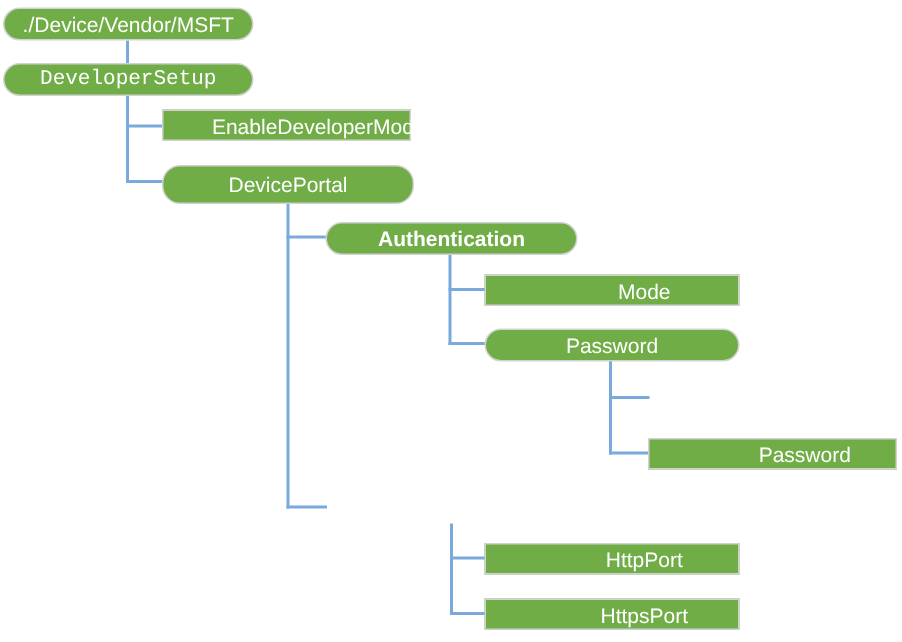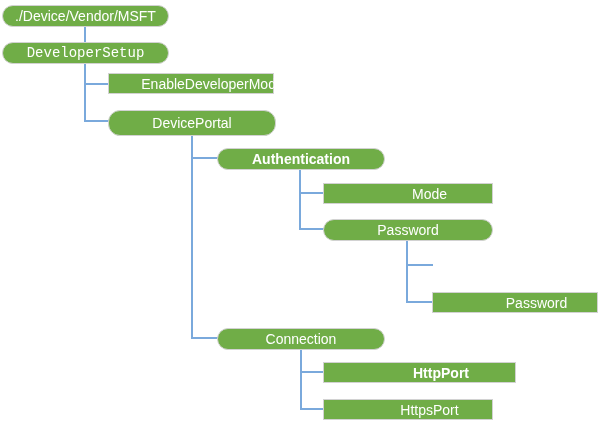--- a/index.html
+++ b/index.html
@@ -65,17 +65,16 @@
   <div class="edge h" style="left:300px; top:408px; width:24px;"></div>
 
   <div class="node pill" style="left:2px;   top:5px;   width:167px; height:22px;">./Device/Vendor/MSFT</div>
   <div class="node pill" style="left:2px;   top:42px;  width:167px; height:22px;font-family:Liberation Mono, monospace;">DeveloperSetup</div>
   <div class="node rect" style="left:108px; top:73px;  width:166px; height:21px;">EnableDeveloperMode</div>
   <div class="node pill" style="left:108px; top:110px; width:168px; height:26px;">DevicePortal</div>
   <div class="node pill" style="left:217px; top:148px; width:168px; height:22px;font-weight:bold;">Authentication</div>
   <div class="node rect" style="left:323px; top:183px; width:170px; height:21px;">Mode</div>
   <div class="node pill" style="left:323px; top:219px; width:170px; height:22px;">Password</div>
   <div class="node rect" style="left:432px; top:292px; width:166px; height:21px;">Password</div>
-  <div class="node pill" style="left:217px; top:328px; width:168px; height:22px;">Connection</div>
-  <div class="node rect" style="left:323px; top:362px; width:193px; height:21px;font-weight:bold;">HttpPort</div>
+  <div class="node rect" style="left:323px; top:362px; width:170px; height:21px;">HttpPort</div>
   <div class="node rect" style="left:323px; top:399px; width:170px; height:21px;">HttpsPort</div>
 
 </div>
 
 </body></html>

